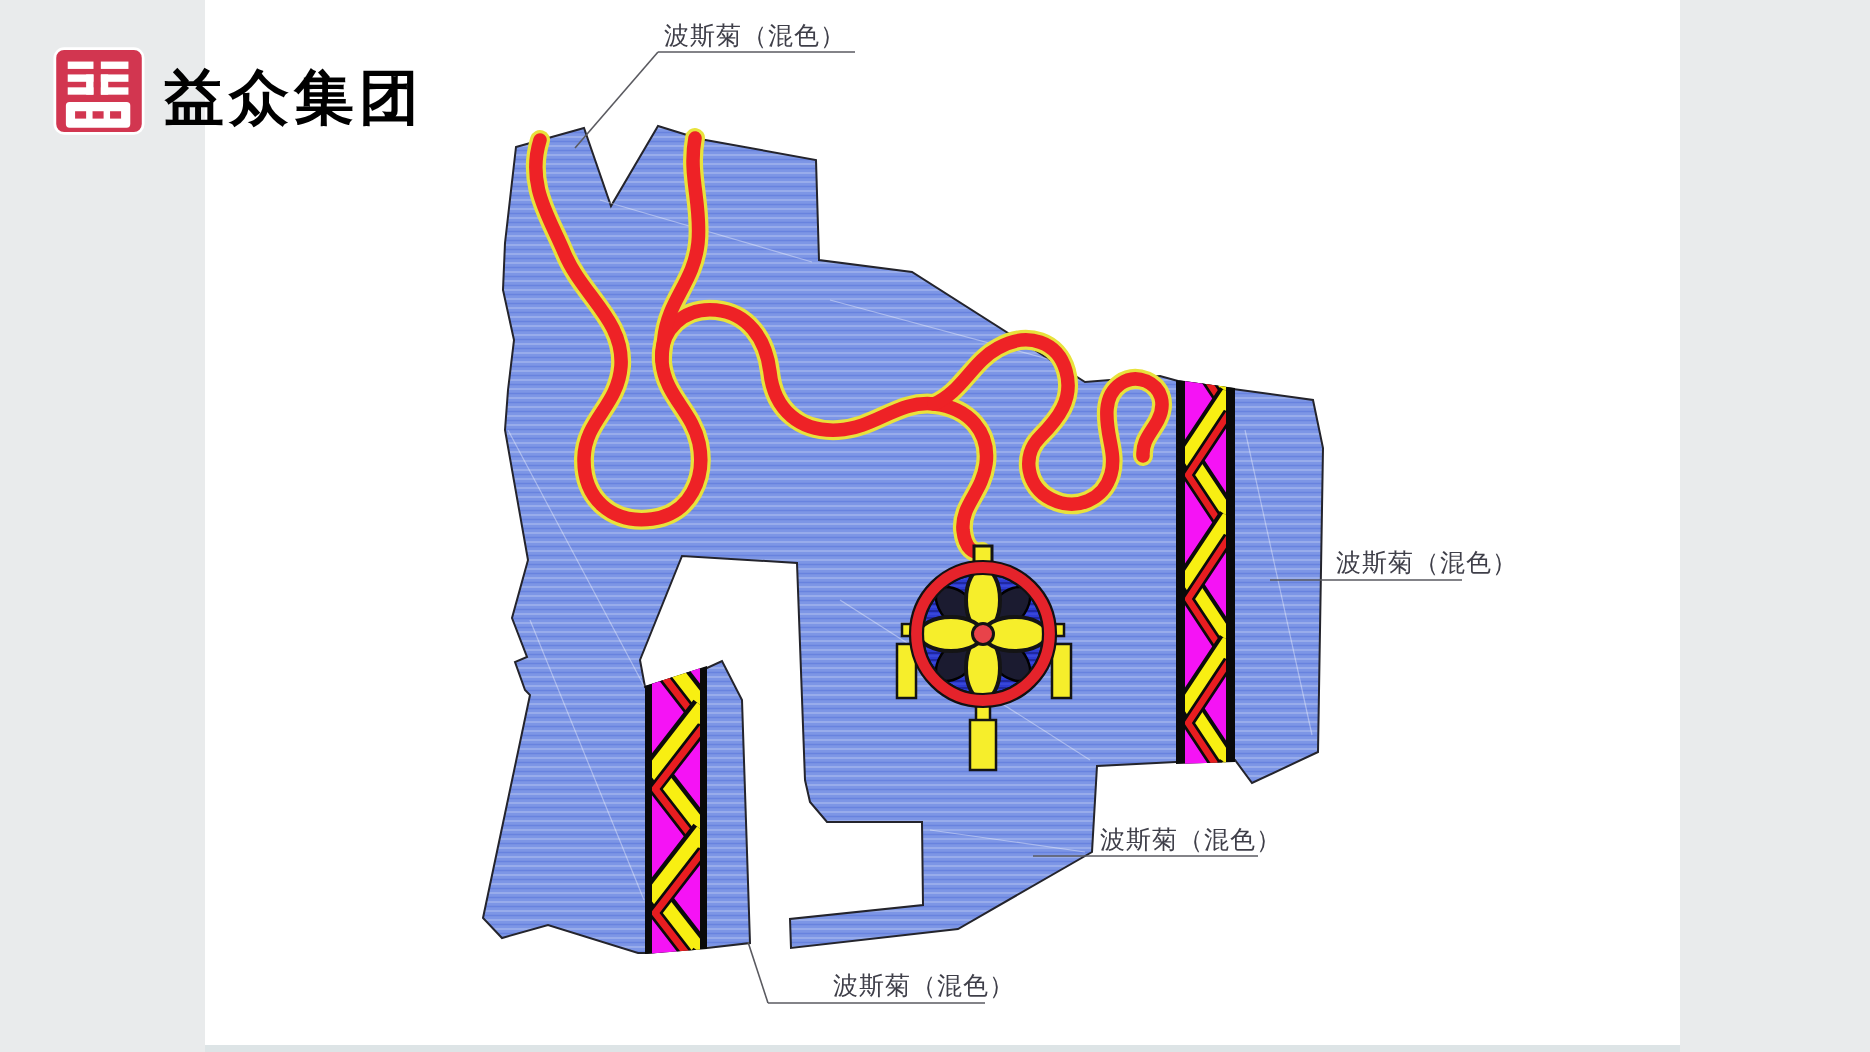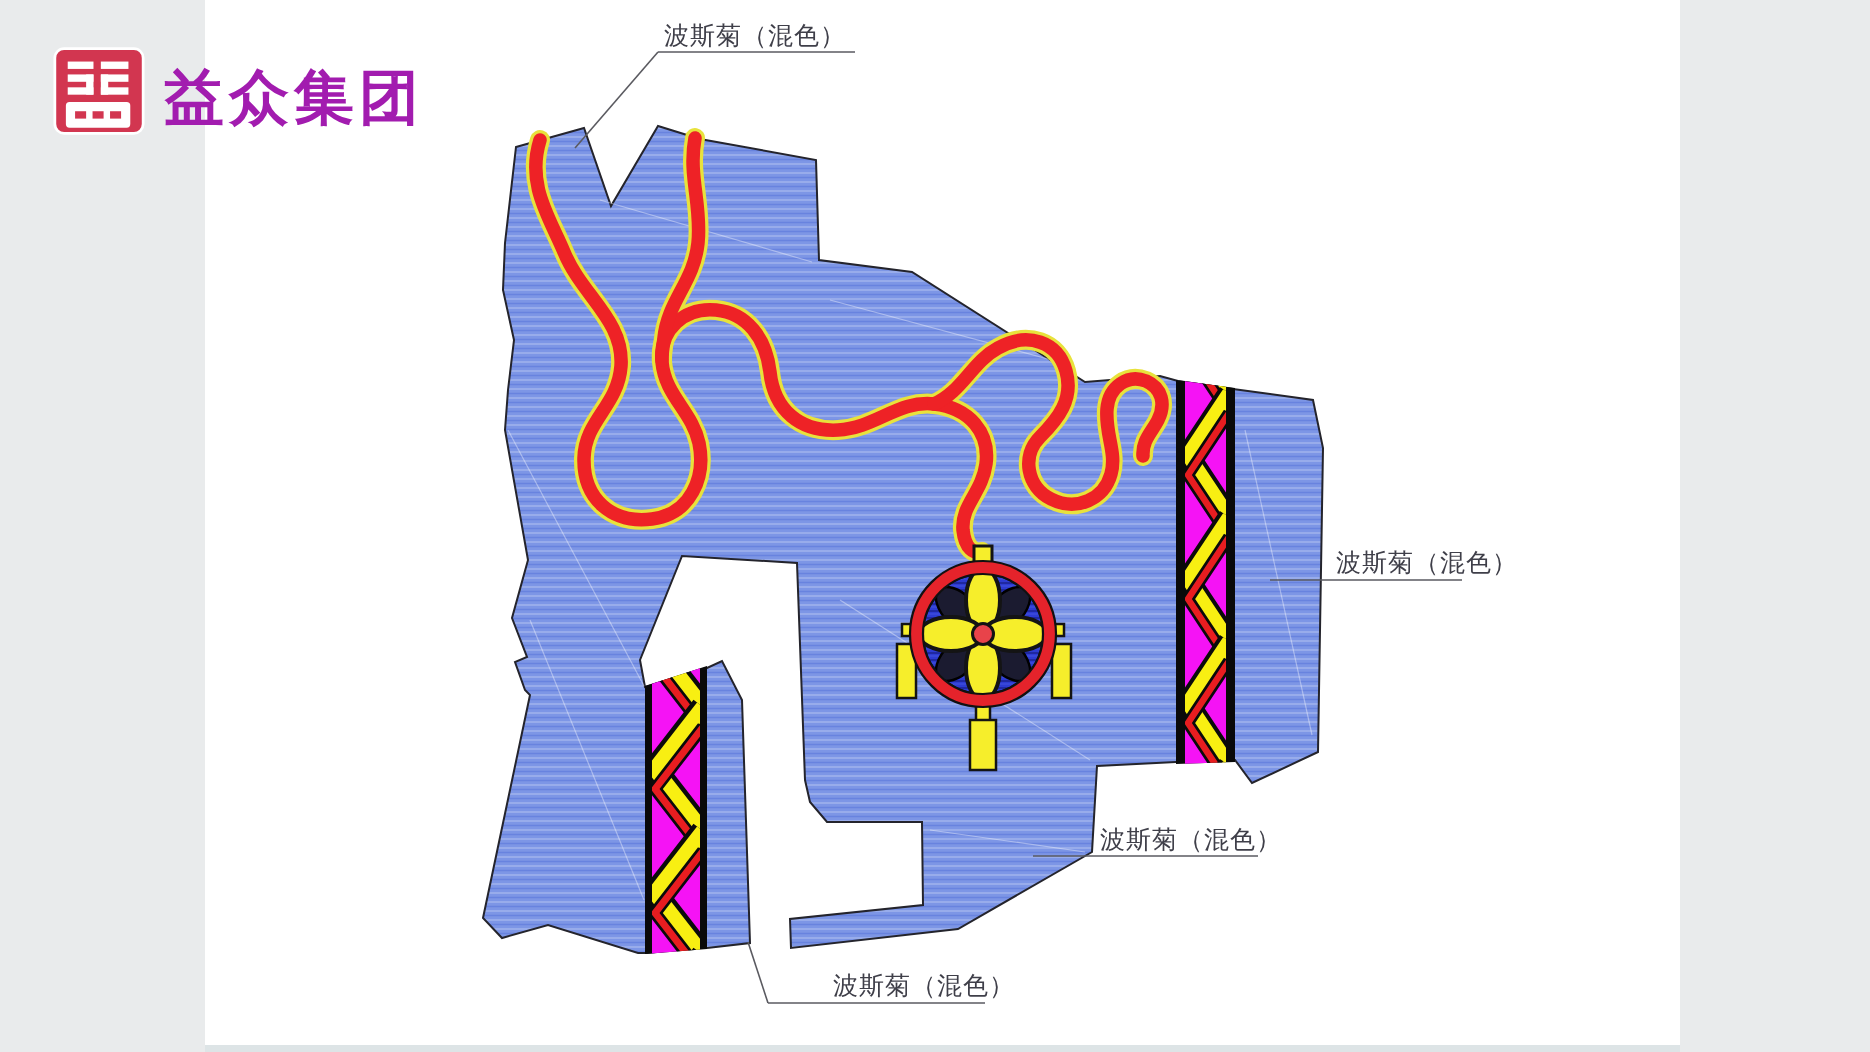--- a/index.html
+++ b/index.html
@@ -16,21 +16,21 @@
   }
   .bottom-strip{
     position:absolute;left:205px;top:1045px;width:1475px;height:7px;
     background:#dde4e6;
   }
   .logo{
     position:absolute;left:53px;top:46px;width:92px;height:90px;
   }
   .brand-name{
     position:absolute;left:164px;top:58px;
-    font-size:60px;font-weight:900;color:#a21caf;
+    font-size:60px;font-weight:900;color:#000000;
     letter-spacing:5px;white-space:nowrap;
   }
   .plan-svg{position:absolute;left:0;top:0;}
   .plan-label{
     font-family:"DejaVu Serif","Liberation Serif",serif;
     font-size:25px;fill:#3f3f49;letter-spacing:1px;
   }
 </style>
 </head>
 <body>

